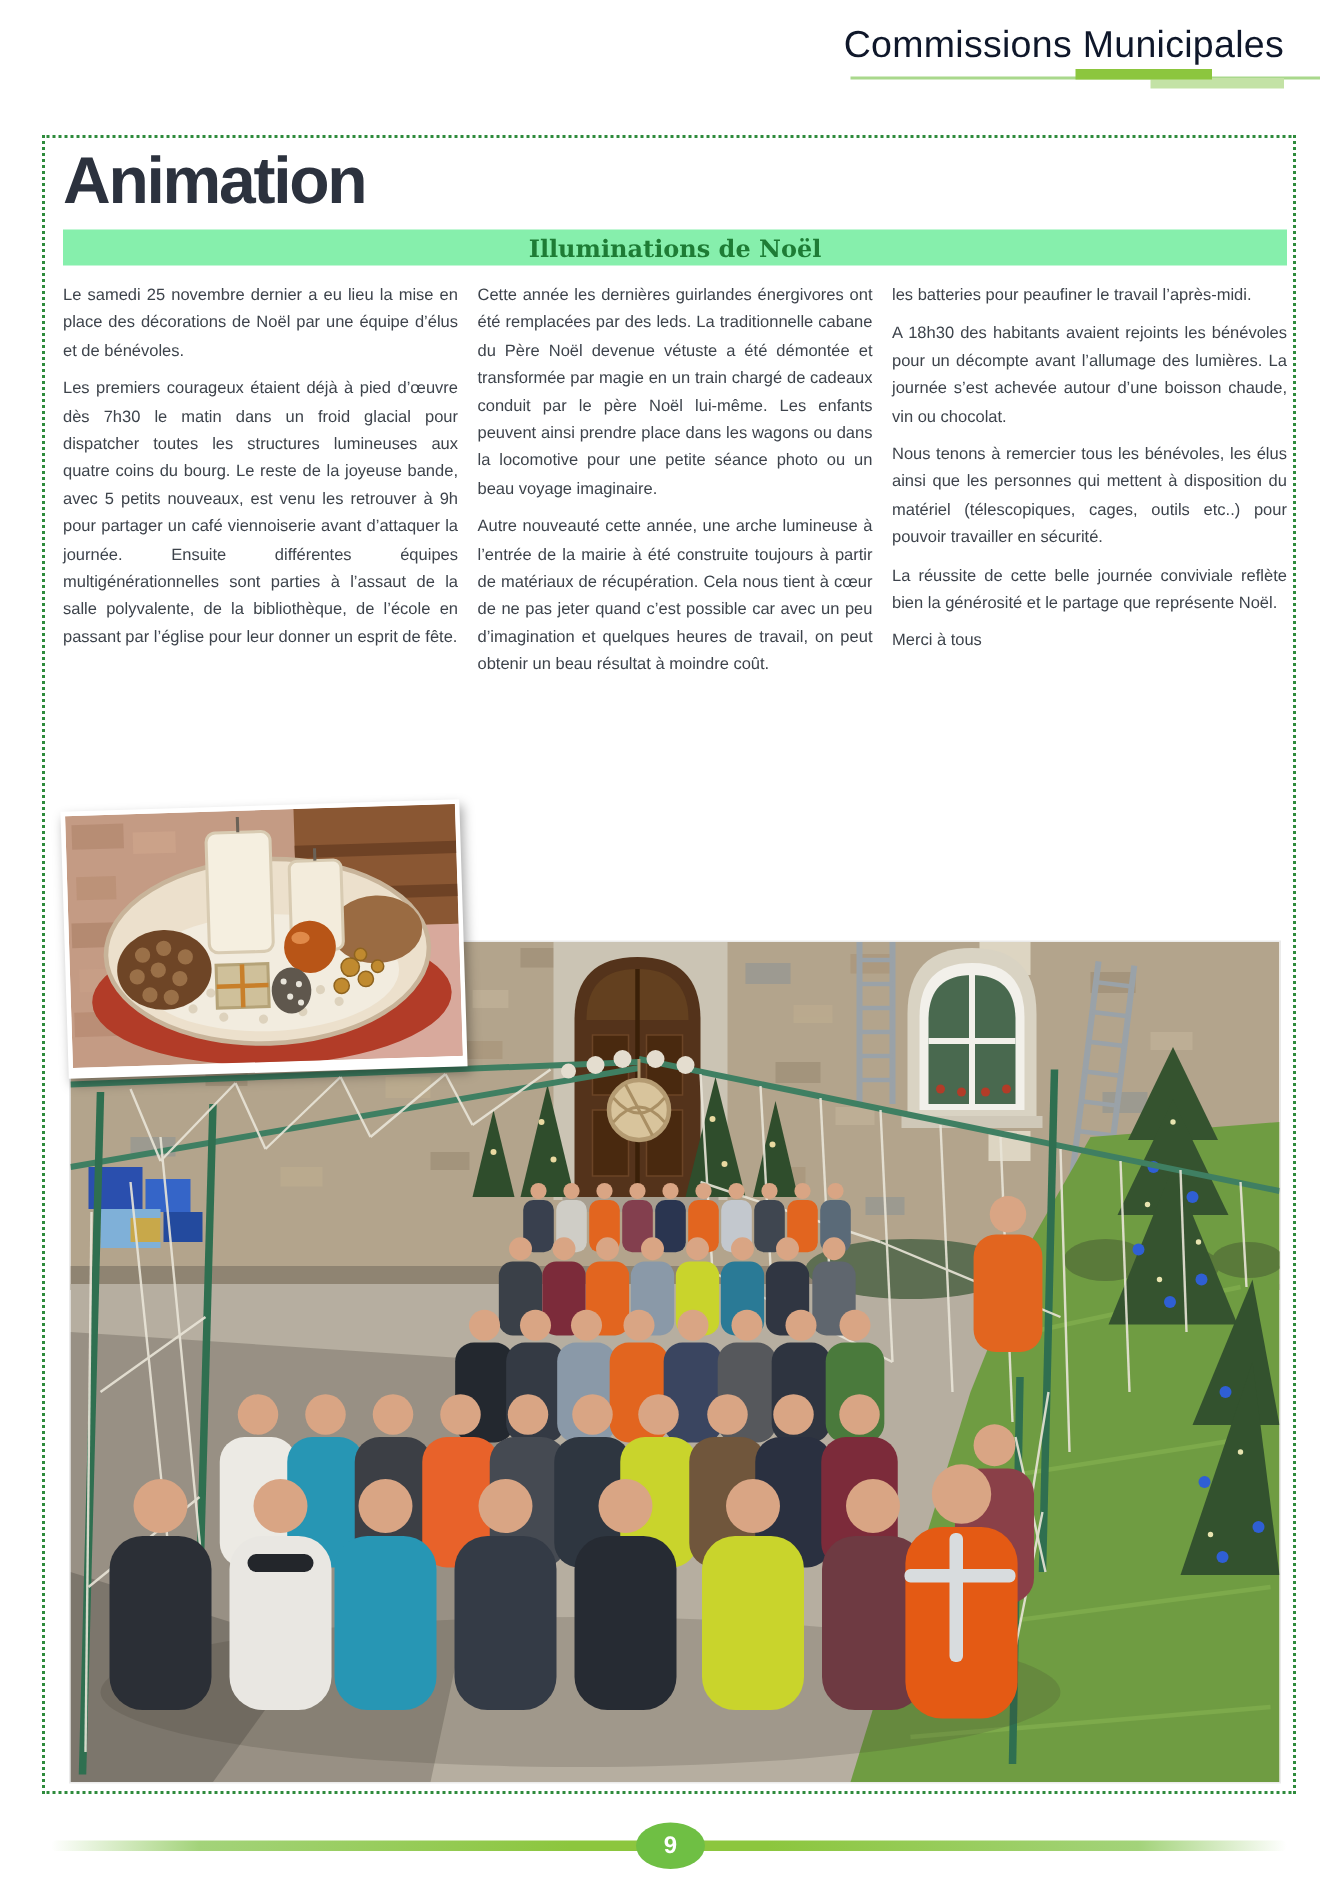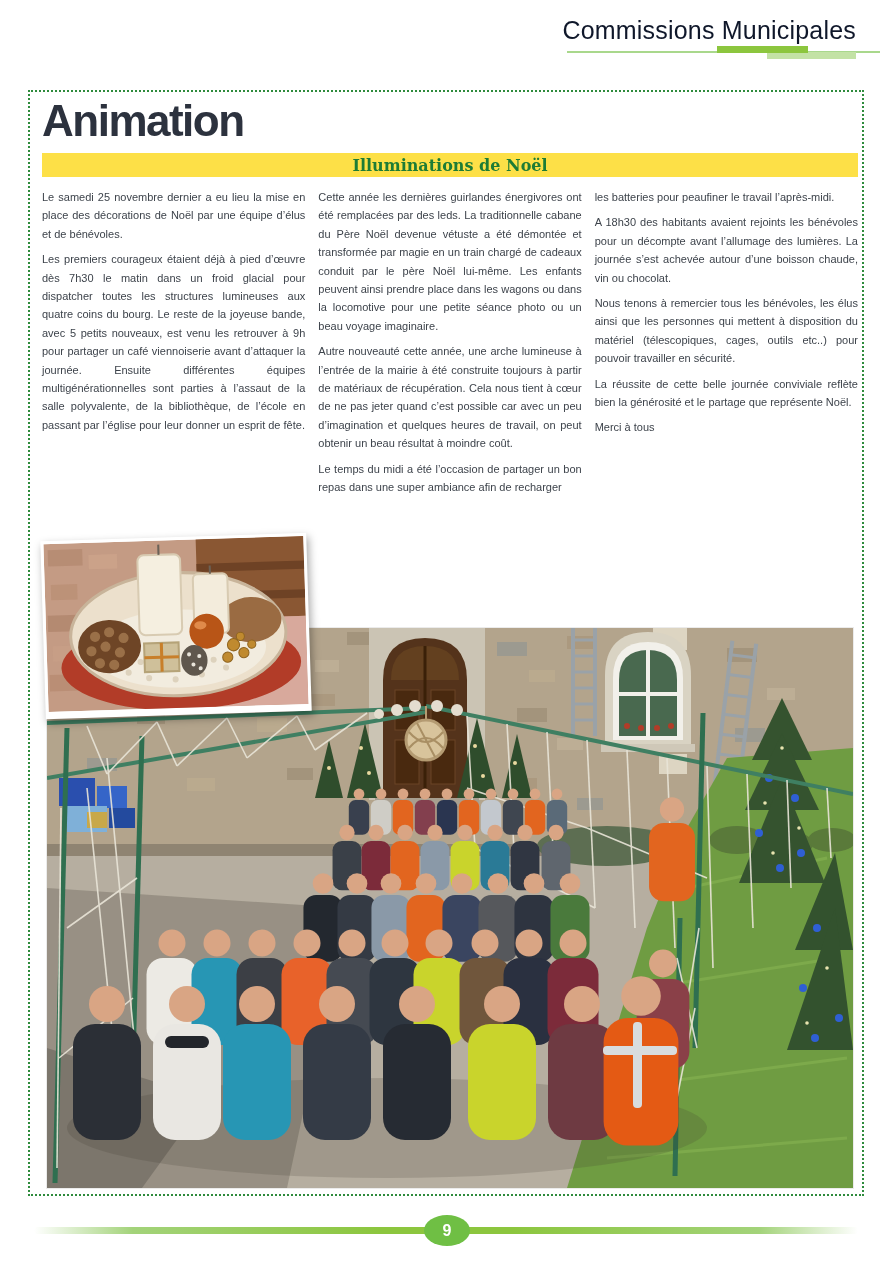--- a/index.html
+++ b/index.html
@@ -11,21 +11,21 @@
                 font-size:25px;letter-spacing:.2px;}
   .hline{position:absolute;top:51px;left:567px;width:313px;height:2px;background:#a9d88c;}
   .hbar-light{position:absolute;top:52px;left:767px;width:89px;height:7px;background:#c3e2a5;}
   .hbar-dark{position:absolute;top:46px;left:717px;width:91px;height:7px;background:#8cc63e;}
 
   
   .box{position:absolute;left:28px;top:90px;width:836px;height:1106px;
        border:2px dotted #2e8b3c;box-sizing:border-box;background:#fff;}
   .section-title{font-size:44px;font-weight:800;color:#2c323e;letter-spacing:-1.5px;
                  margin:6px 0 9px 12px;line-height:46px;}
-  .banner{margin:0 4px 0 12px;background:#fde047;color:#1e7c35;text-align:center;
+  .banner{margin:0 4px 0 12px;background:#86efac;color:#1e7c35;text-align:center;
           font-family:"DejaVu Serif",serif;font-weight:bold;font-size:16px;padding:3px 0 2px;}
   .columns{display:flex;gap:13px;margin:11px 4px 0 12px;}
   .col{flex:1;min-width:0;}
   .col p{margin:0 0 7px;text-align:justify;font-size:11px;line-height:18.4px;
          color:#3d434b;hyphens:none;}
 
   
   .photo-small{position:absolute;left:43px;top:537px;width:266px;height:178px;
                background:#fff;padding:3px 3px 7px;box-sizing:border-box;
                transform:rotate(-1.8deg);box-shadow:2px 4px 8px rgba(0,0,0,.35);z-index:3;}
@@ -53,21 +53,20 @@
   <div class="banner">Illuminations de Noël</div>
 
   <div class="columns">
     <div class="col">
       <p>Le samedi 25 novembre dernier a eu lieu la mise en place des décorations de Noël par une équipe d’élus et de bénévoles.</p>
       <p>Les premiers courageux étaient déjà à pied d’œuvre dès 7h30 le matin dans un froid glacial pour dispatcher toutes les structures lumineuses aux quatre coins du bourg. Le reste de la joyeuse bande, avec 5 petits nouveaux, est venu les retrouver à 9h pour partager un café viennoiserie avant d’attaquer la journée. Ensuite différentes équipes multigénérationnelles sont parties à l’assaut de la salle polyvalente, de la bibliothèque, de l’école en passant par l’église pour leur donner un esprit de fête.</p>
     </div>
     <div class="col">
       <p>Cette année les dernières guirlandes énergivores ont été remplacées par des leds. La traditionnelle cabane du Père Noël devenue vétuste a été démontée et transformée par magie en un train chargé de cadeaux conduit par le père Noël lui-même. Les enfants peuvent ainsi prendre place dans les wagons ou dans la locomotive pour une petite séance photo ou un beau voyage imaginaire.</p>
       <p>Autre nouveauté cette année, une arche lumineuse à l’entrée de la mairie à été construite toujours à partir de matériaux de récupération. Cela nous tient à cœur de ne pas jeter quand c’est possible car avec un peu d’imagination et quelques heures de travail, on peut obtenir un beau résultat à moindre coût.</p>
-      <p>Le temps du midi a été l’occasion de partager un bon repas dans une super ambiance afin de recharger</p>
     </div>
     <div class="col">
       <p>les batteries pour peaufiner le travail l’après-midi.</p>
       <p>A 18h30 des habitants avaient rejoints les bénévoles pour un décompte avant l’allumage des lumières. La journée s’est achevée autour d’une boisson chaude, vin ou chocolat.</p>
       <p>Nous tenons à remercier tous les bénévoles, les élus ainsi que les personnes qui mettent à disposition du matériel (télescopiques, cages, outils etc..) pour pouvoir travailler en sécurité.</p>
       <p>La réussite de cette belle journée conviviale reflète bien la générosité et le partage que représente Noël.</p>
       <p>Merci à tous</p>
     </div>
   </div>
 </div>

